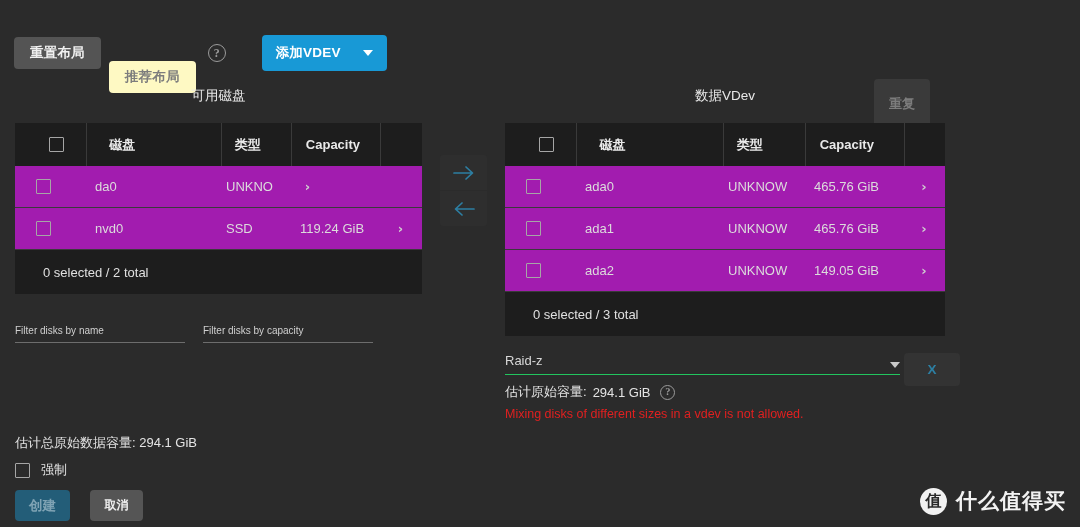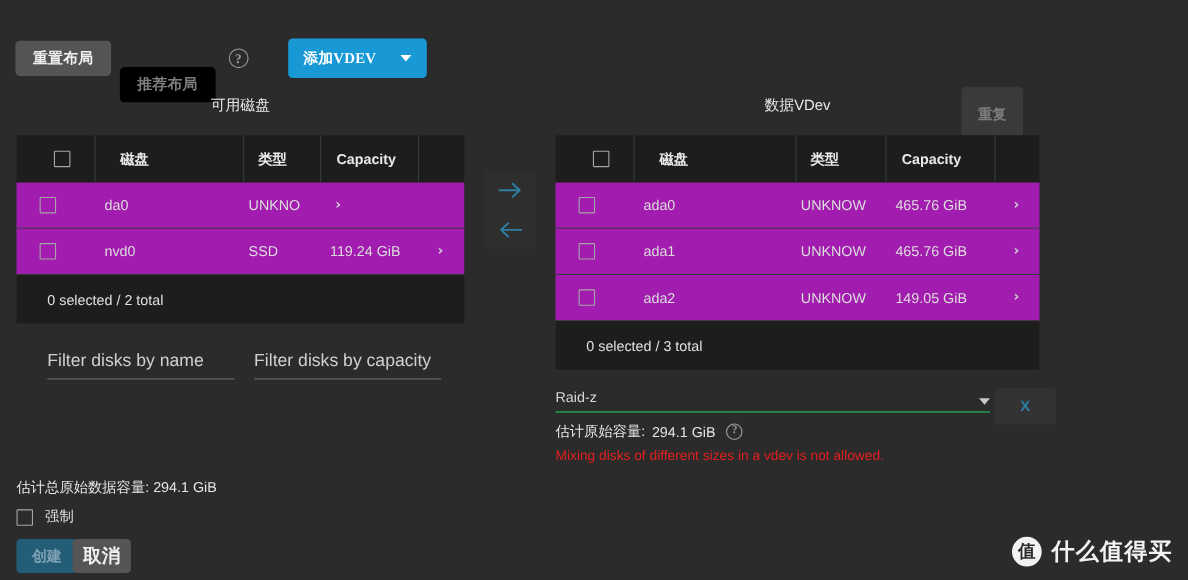--- a/index.html
+++ b/index.html
@@ -10,30 +10,30 @@
     font-family: "Liberation Sans", "DejaVu Sans", sans-serif;
     color: #e0e0e0;
     overflow: hidden;
   }
   #root { position: relative; width: 1080px; height: 527px; }
 
   
   .toolbar { position: absolute; left: 14px; top: 13px; display: flex; align-items: center; }
   .btn {
     border: none; border-radius: 4px; cursor: pointer;
-    font-family: Liberation Serif, serif; font-size: 13.5px; font-weight: 700;
+    font-family: Liberation Sans, sans-serif; font-size: 13.5px; font-weight: 700;
     letter-spacing: .2px; line-height: 1;
     display: inline-flex; align-items: center; justify-content: center;
   }
   .btn-grey {
     background: #545454; color: #f0f0f0;
     height: 32px; padding: 0 16px;
   }
   .btn-grey-dim {
-    background: #000000; color: #7d7d7d;
+    background: #fef9c3; color: #7d7d7d;
     height: 32px; padding: 16px 16px; margin-left: 8px; margin-top: 48px;
   }
   .help-icon {
     width: 18px; height: 18px; margin-left: 12px; margin-right: 4px;
     border-radius: 50%; border: 1.6px solid #9b9b9b; color: #9b9b9b;
     font-size: 12px; font-weight: 700; line-height: 1;
     display: inline-flex; align-items: center; justify-content: center;
     font-family: "Liberation Serif", serif;
   }
   .btn-blue {
@@ -124,21 +124,21 @@
   .xfer .ab:last-child  { border-radius: 0 0 3px 3px; margin-top: 1px; }
   .xfer svg { display: block; }
 
   
   .filter { position: absolute; }
   #filter-name { left: 15px; top: 320px; width: 170px; }
   #filter-cap  { left: 203px; top: 320px; width: 170px; }
   .filter input {
     width: 100%; background: transparent; border: none;
     border-bottom: 1px solid #6d6d6d; color: #d8d8d8;
-    font-family: inherit; font-size: 16px; padding: 0 0 6px 0; outline: none; margin-left: 28px;
+    font-family: inherit; font-size: 10px; padding: 0 0 6px 0; outline: none;
   }
   .filter input::placeholder { color: #d0d0d0; opacity: 1; }
 
   
   #raidz-wrap { position: absolute; left: 505px; top: 353px; width: 395px; }
   #raidz-sel {
     display: flex; align-items: flex-end; justify-content: space-between;
     border-bottom: 1px solid #22c55e; padding-bottom: 6px; cursor: pointer;
   }
   #raidz-sel .lbl { font-size: 13px; color: #d8d8d8; }
@@ -168,23 +168,23 @@
     display: flex; align-items: center; gap: 11px; cursor: pointer;
   }
   #force-row .lbl { font-size: 13px; color: #e4e4e4; }
   #btn-create {
     position: absolute; left: 15px; top: 490px; width: 55px; height: 31px;
     background: #235d78; color: #7fa3b4; border-radius: 4px;
     font-size: 13.5px; font-weight: 700;
     display: flex; align-items: center; justify-content: center; cursor: pointer;
   }
   #btn-cancel {
-    position: absolute; left: 66px; top: 490px; width: 53px; height: 31px;
+    position: absolute; left: 90px; top: 490px; width: 53px; height: 31px;
     background: #555555; color: #f0f0f0; border-radius: 4px;
-    font-size: 17px; font-weight: 700;
+    font-size: 12px; font-weight: 700;
     display: flex; align-items: center; justify-content: center; cursor: pointer;
   }
 
   
   #watermark {
     position: absolute; right: 14px; bottom: 12px;
     display: flex; align-items: center; gap: 9px;
   }
   #watermark .badge {
     width: 27px; height: 27px; border-radius: 50%; background: #f2f2f2;

